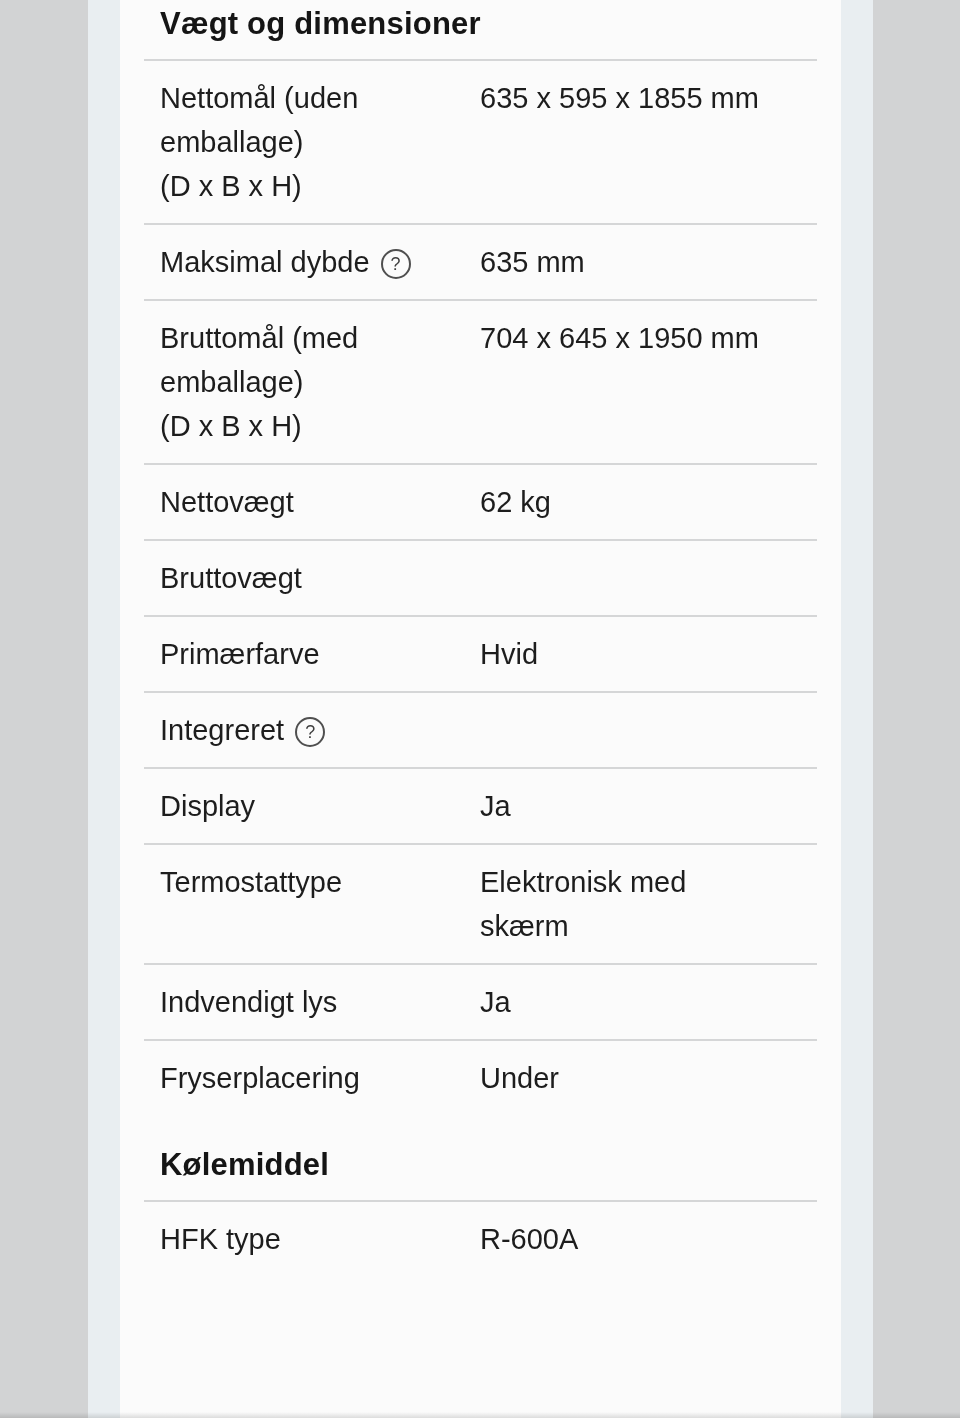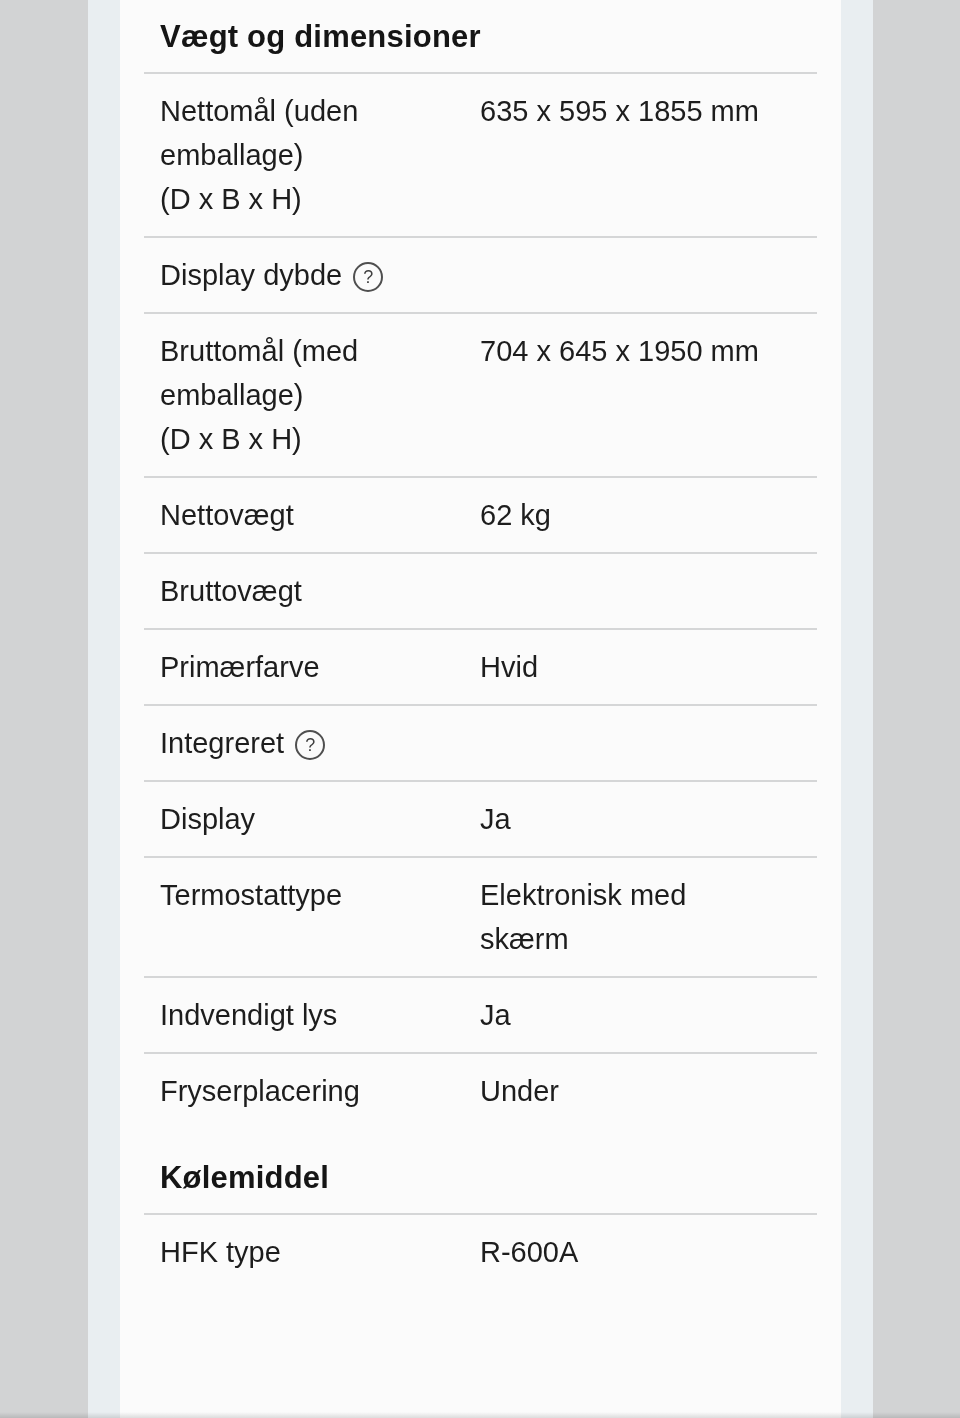--- a/index.html
+++ b/index.html
@@ -30,21 +30,21 @@
   .section { }
   .heading {
     font-size: 31px;
     font-weight: 700;
     line-height: 44px;
     color: #151515;
     padding: 0 16px 13px 16px;
     letter-spacing: 0.2px;
   }
   .section + .section .heading { padding-top: 28px; }
-  .section:first-child .heading { padding-top: 15px; }
+  .section:first-child .heading { padding-top: 2px; }
 
   .row {
     display: flex;
     align-items: flex-start;
     border-top: 2px solid #d5d6d7;
     padding: 15px 0 15px 16px;
     font-size: 29px;
     line-height: 44px;
     color: #1d1d1d;
   }
@@ -91,23 +91,24 @@
   <div class="row">
     <div class="label-col">
       <span class="lbl-text">Nettomål (uden emballage)</span>
       <span class="lbl-suffix">(D x B x H)</span>
     </div>
     <div class="value-col">635 x 595 x 1855 mm</div>
   </div>
 
   <div class="row">
     <div class="label-col">
-      <span class="lbl-text">Display dybde</span><span class="help-icon">?</span>
-      
-    </div>
+      <span class="lbl-text">Maksimal dybde</span><span class="help-icon">?</span>
+      
+    </div>
+    <div class="value-col">635 mm</div>
   </div>
 
   <div class="row">
     <div class="label-col">
       <span class="lbl-text">Bruttomål (med emballage)</span>
       <span class="lbl-suffix">(D x B x H)</span>
     </div>
     <div class="value-col">704 x 645 x 1950 mm</div>
   </div>
 

